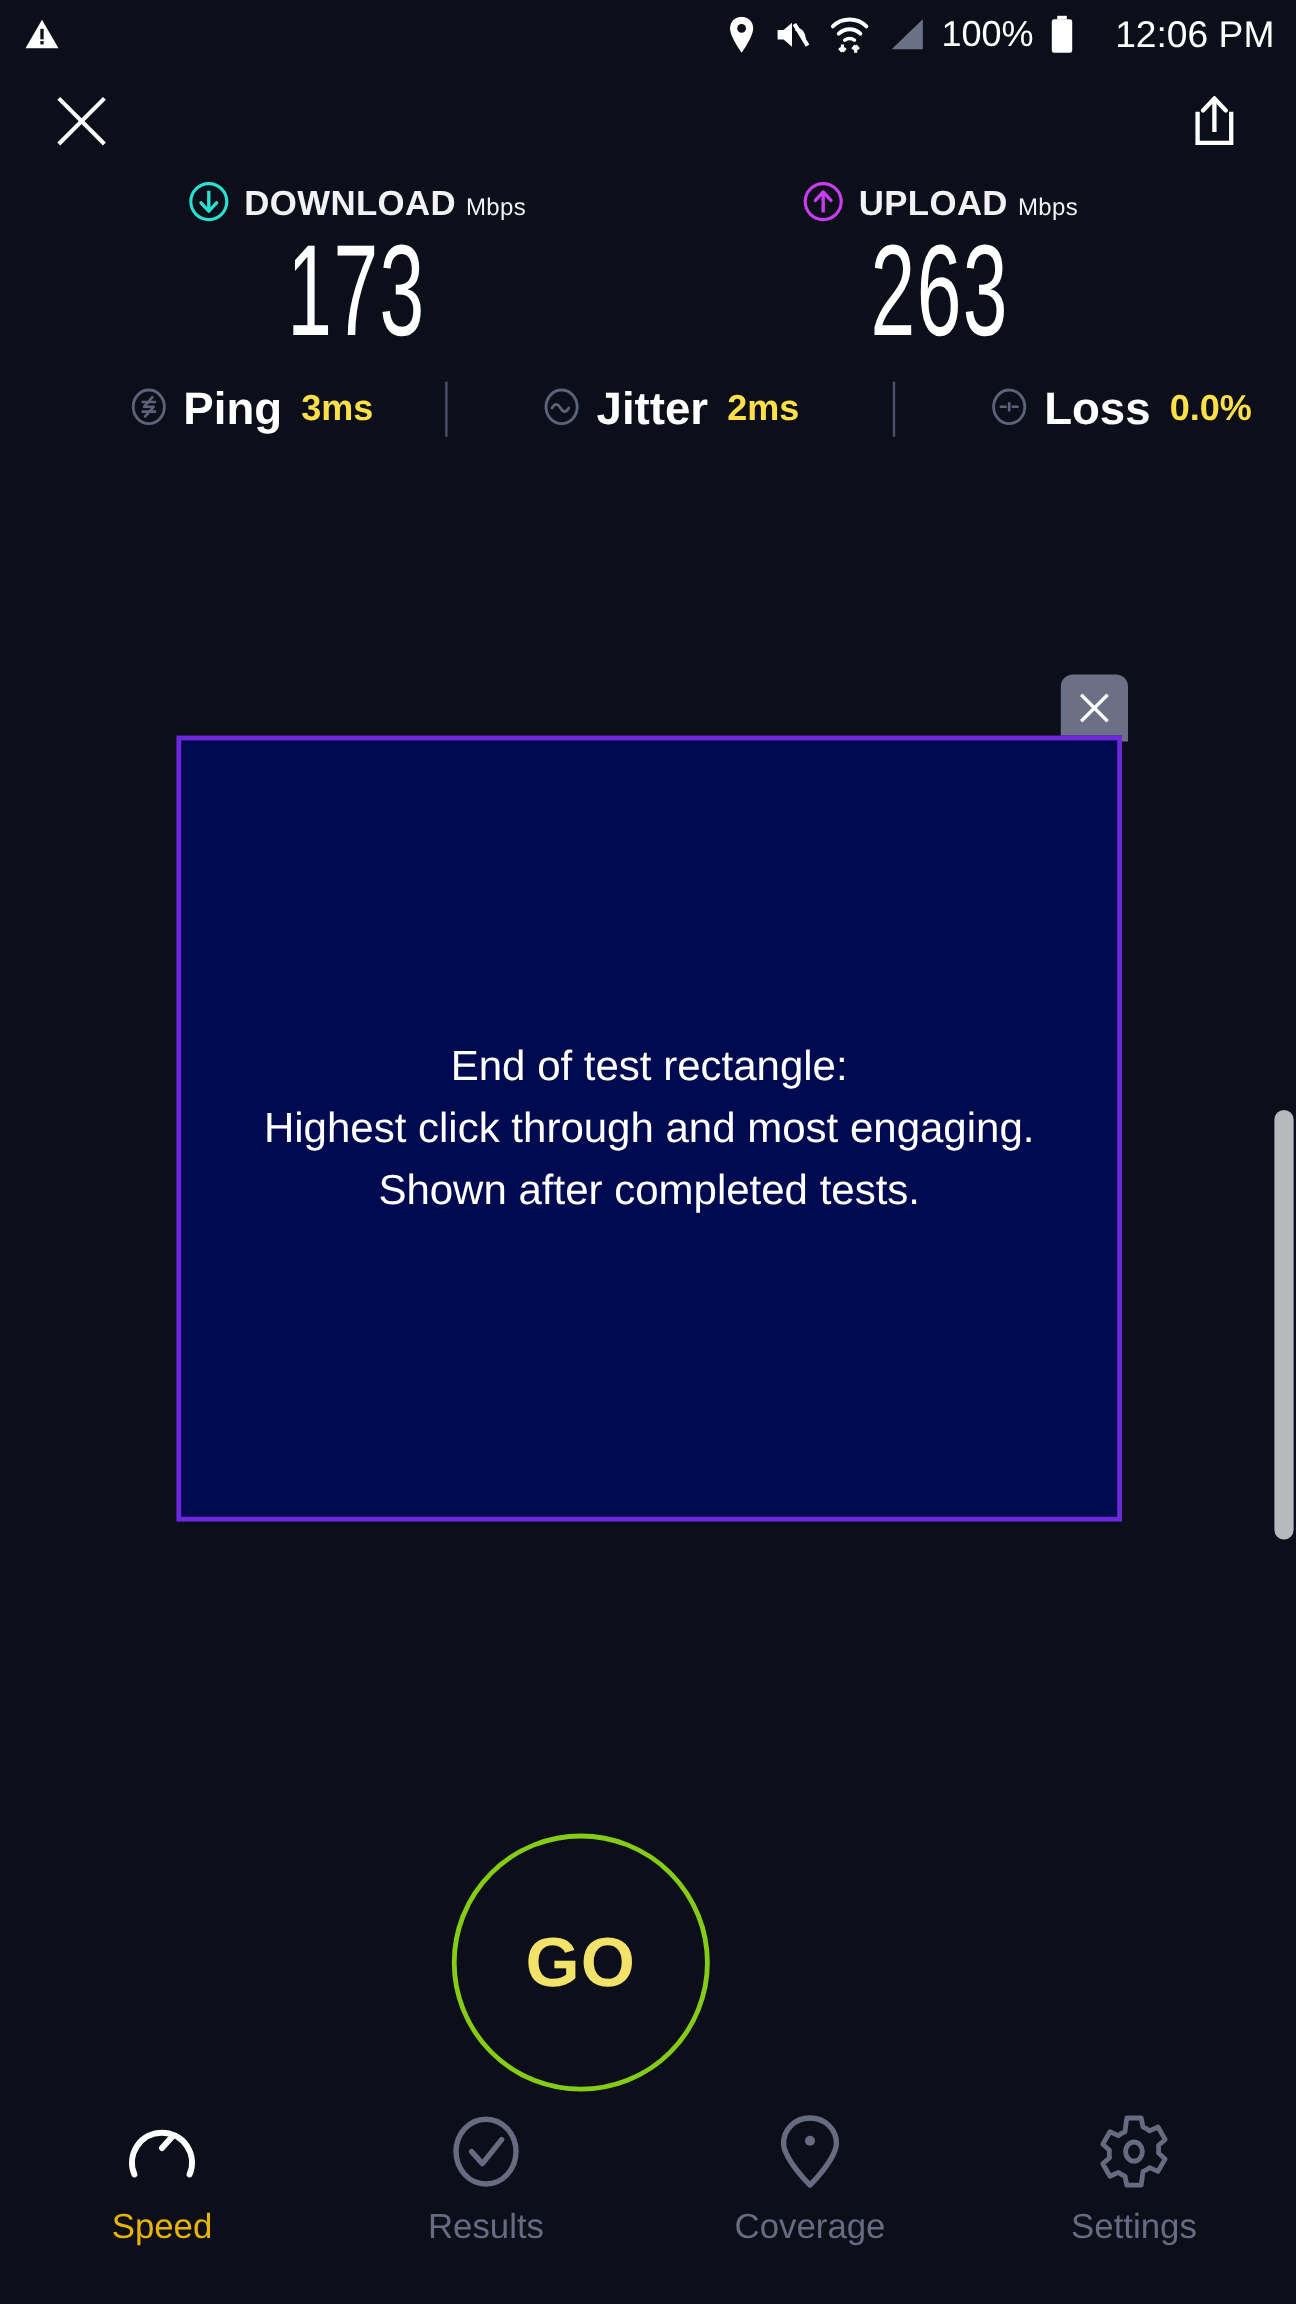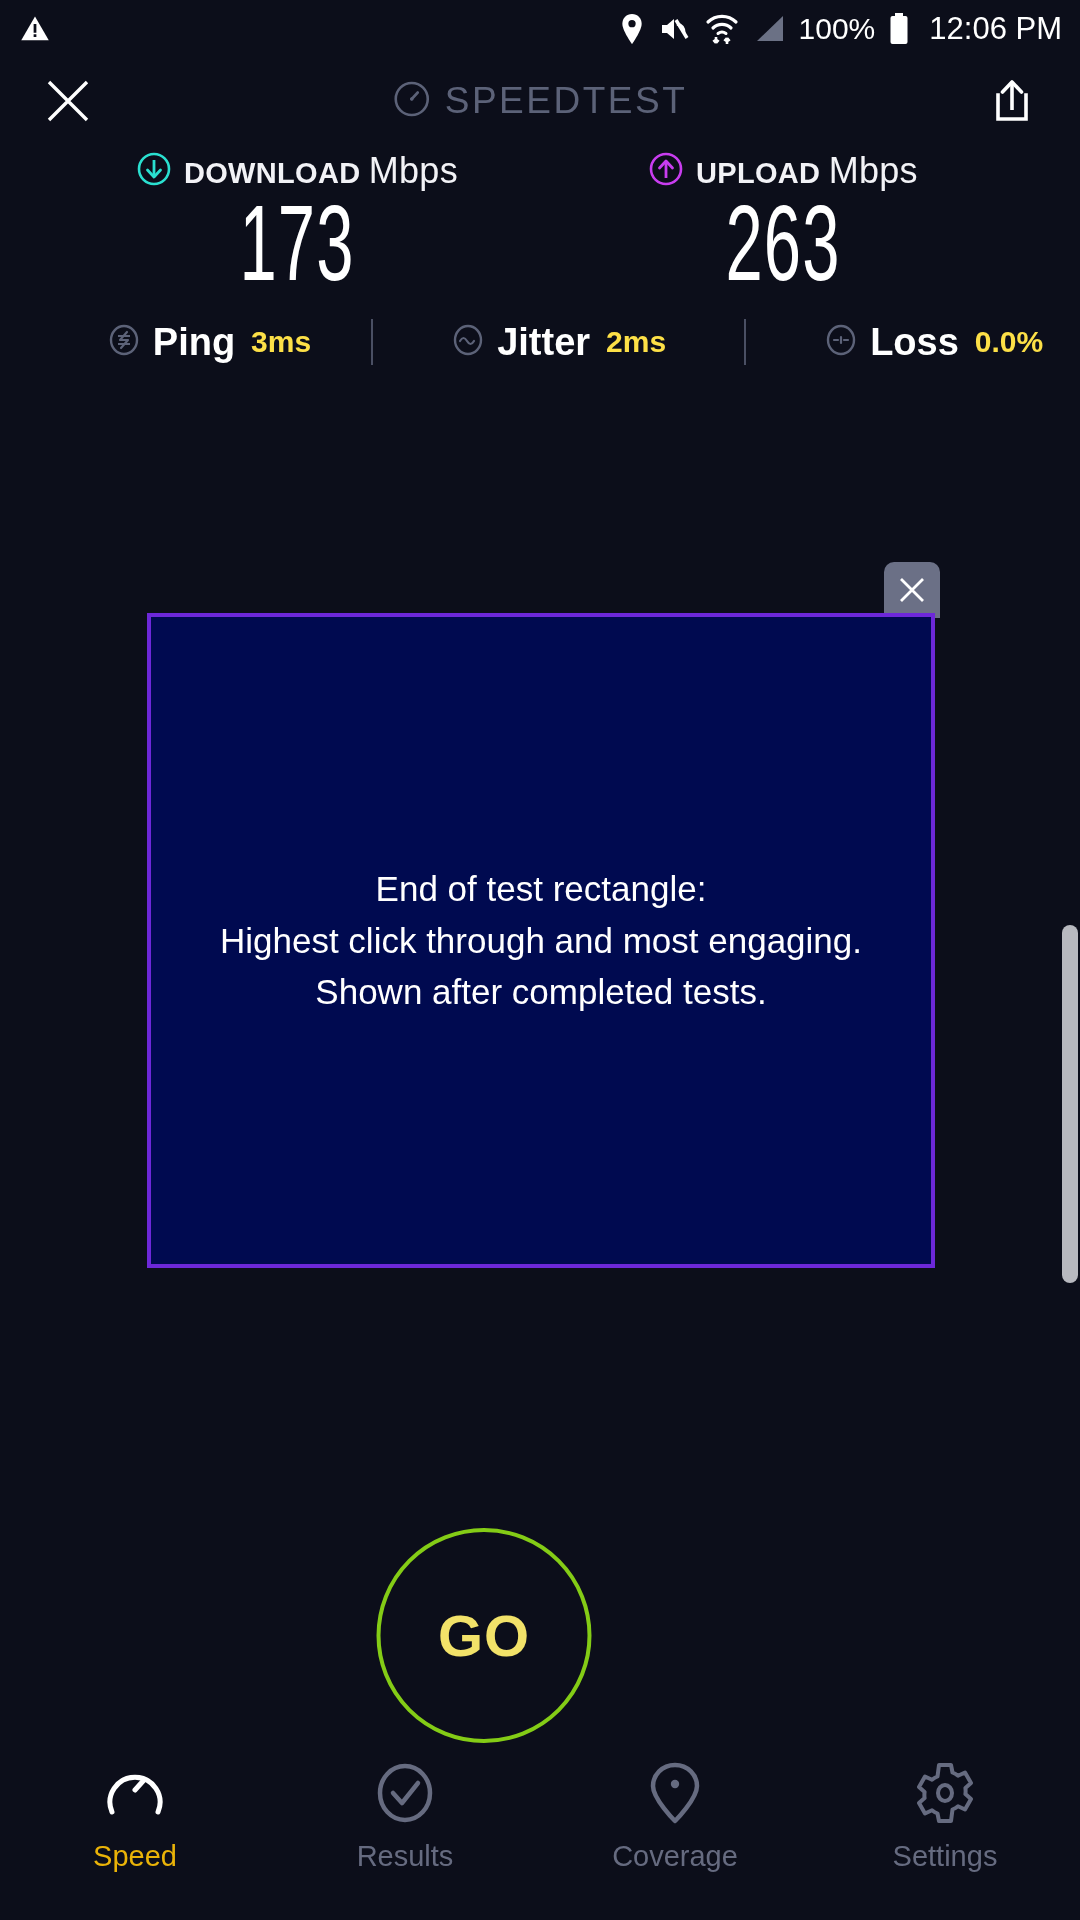--- a/index.html
+++ b/index.html
@@ -24,21 +24,21 @@
     color:#ffffff;
   }
   .sb-left { display:flex; align-items:center; }
   .sb-right { margin-left:auto; display:flex; align-items:center; gap:14px; }
   .sb-icon { display:flex; align-items:center; justify-content:center; }
   .sb-battery-pct {
     font-size:30px; letter-spacing:0px; color:#ffffff;
     font-family:"Liberation Sans", sans-serif;
   }
   .sb-time {
-    font-size:31px; color:#ffffff; margin-left:6px;
+    font-size:31px; color:#ffffff; margin-left:20px;
     font-family:"Liberation Sans", sans-serif;
   }
 
   
   .appheader {
     position:absolute; top:58px; left:0;
     width:1080px; height:86px;
     display:flex; align-items:center;
   }
   .hdr-close {
@@ -65,21 +65,21 @@
   .dl-ul-row {
     display:flex; justify-content:center; align-items:flex-start;
     gap:96px; padding-top:6px;
   }
   .metric-col { display:flex; flex-direction:column; align-items:center; width:390px; }
   .metric-head { display:flex; align-items:center; gap:12px; }
   .metric-label {
     font-size:29px; color:#f2f2f6; letter-spacing:0.3px; font-weight:700;
     font-family:"Liberation Sans", sans-serif; white-space:nowrap;
   }
-  .metric-unit { font-weight:400; font-size:36px; color:#f2f2f6; }
+  .metric-unit { font-weight:400; font-size:20px; color:#f2f2f6; }
   .metric-value {
     font-size:108px; color:#ffffff; line-height:1.02; font-weight:300;
     font-family:"Liberation Sans", sans-serif;
     transform:scaleX(0.62); transform-origin:center top;
     letter-spacing:2px; margin-top:-4px;
   }
 
   .pjl-row {
     display:flex; align-items:center; justify-content:center;
     margin-top:14px; height:60px;
@@ -212,30 +212,20 @@
       </span>
       <span class="sb-time">12:06 PM</span>
     </div>
   </div>
 
   <div class="appheader">
     <div class="hdr-close">
       <svg width="46" height="46" viewBox="0 0 46 46">
         <path d="M4 4 L42 42 M42 4 L4 42" stroke="#ffffff" stroke-width="3.4" fill="none"></path>
       </svg>
-    </div>
-    <div class="hdr-brand">
-      <span>
-        <svg width="38" height="38" viewBox="0 0 38 38">
-          <circle cx="19" cy="19" r="16" stroke="#5c6278" stroke-width="2.6" fill="none"></circle>
-          <path d="M19 19 L25 12.5" stroke="#5c6278" stroke-width="2.6" fill="none" stroke-linecap="round"></path>
-          <circle cx="19" cy="19" r="1.8" fill="#5c6278"></circle>
-        </svg>
-      </span>
-      <span class="hdr-brand-text">SPEEDTEST</span>
     </div>
     <div class="hdr-share">
       <svg width="44" height="48" viewBox="0 0 44 48">
         <path d="M8 18 V42 H36 V18" stroke="#ffffff" stroke-width="3.6" fill="none" stroke-linecap="square"></path>
         <path d="M22 33 V6" stroke="#ffffff" stroke-width="3.6" fill="none"></path>
         <path d="M12.5 15 L22 5 L31.5 15" stroke="#ffffff" stroke-width="3.6" fill="none" stroke-linecap="round" stroke-linejoin="round"></path>
       </svg>
     </div>
   </div>
 

